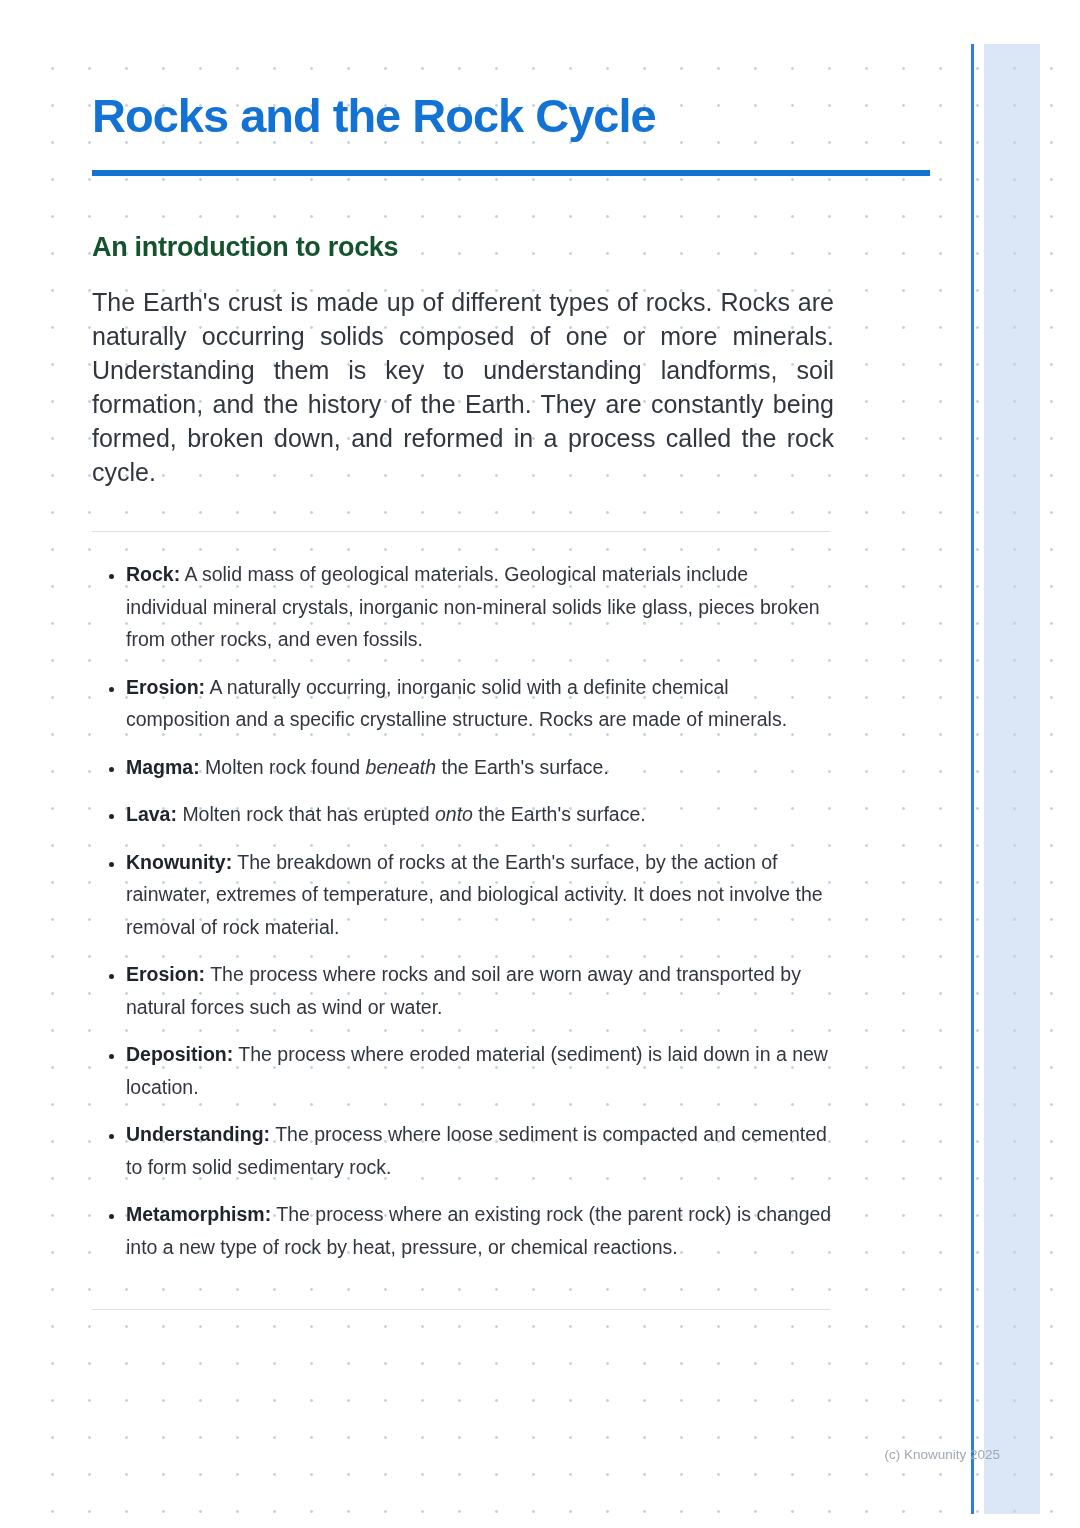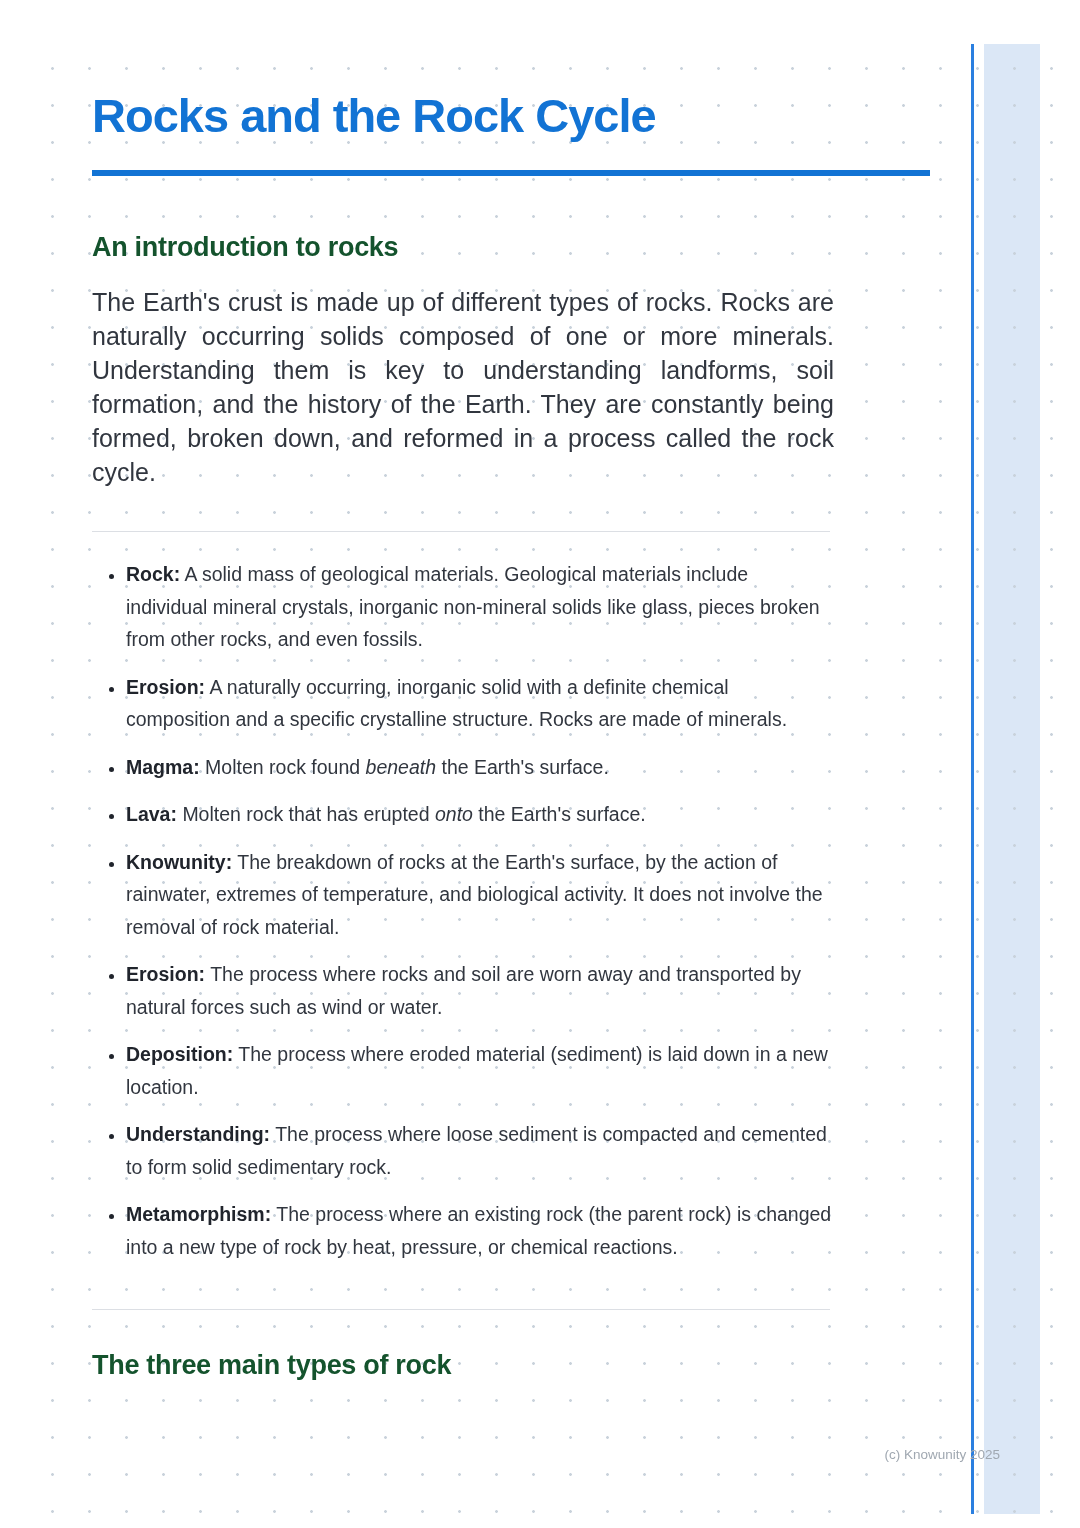--- a/index.html
+++ b/index.html
@@ -199,19 +199,18 @@
         <span>The process where loose sediment is compacted and cemented to form solid sedimentary rock.</span>
       </li>
       <li>
         <span class="term">Metamorphism:</span>
         <span>The process where an existing rock (the parent rock) is changed into a new type of rock by heat, pressure, or chemical reactions.</span>
       </li>
     </ul>
 
     <div class="section-divider divider-keyterms"></div>
 
-    <h2 class="section-heading heading-types">The three main types of rock</h2>
 
   </div>
 
   <div class="watermark">(c) Knowunity 2025</div>
 
 </div>
 
 </body></html>

